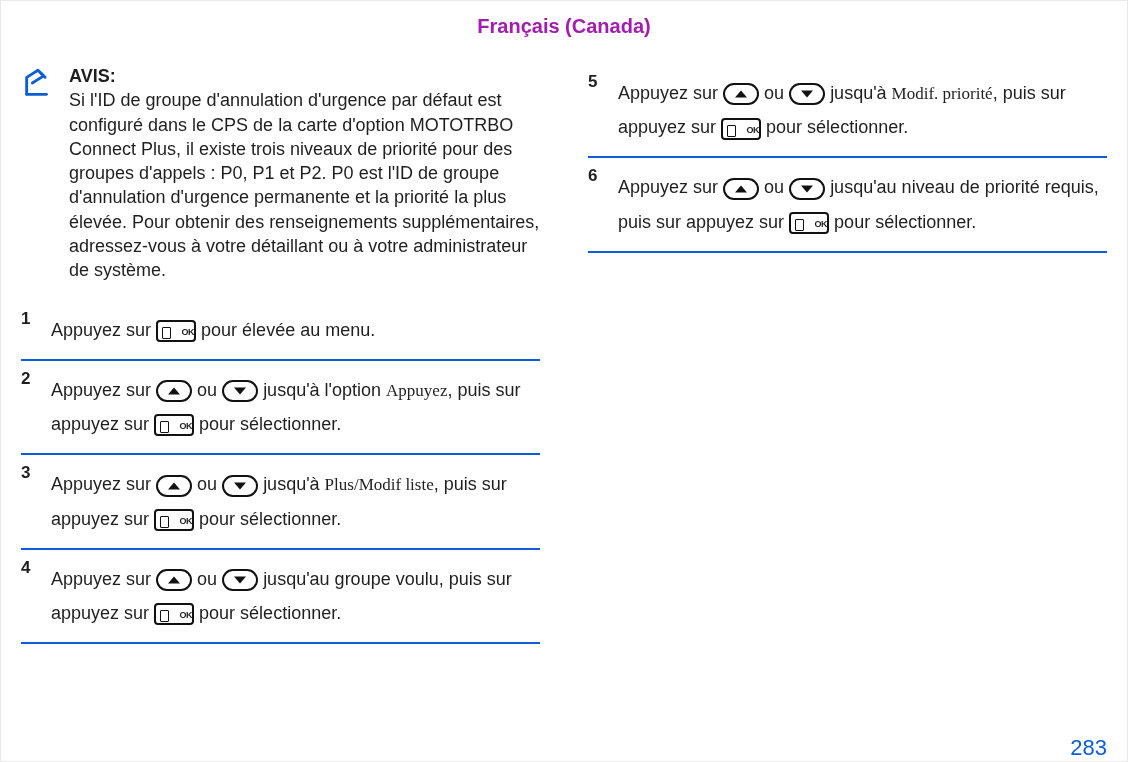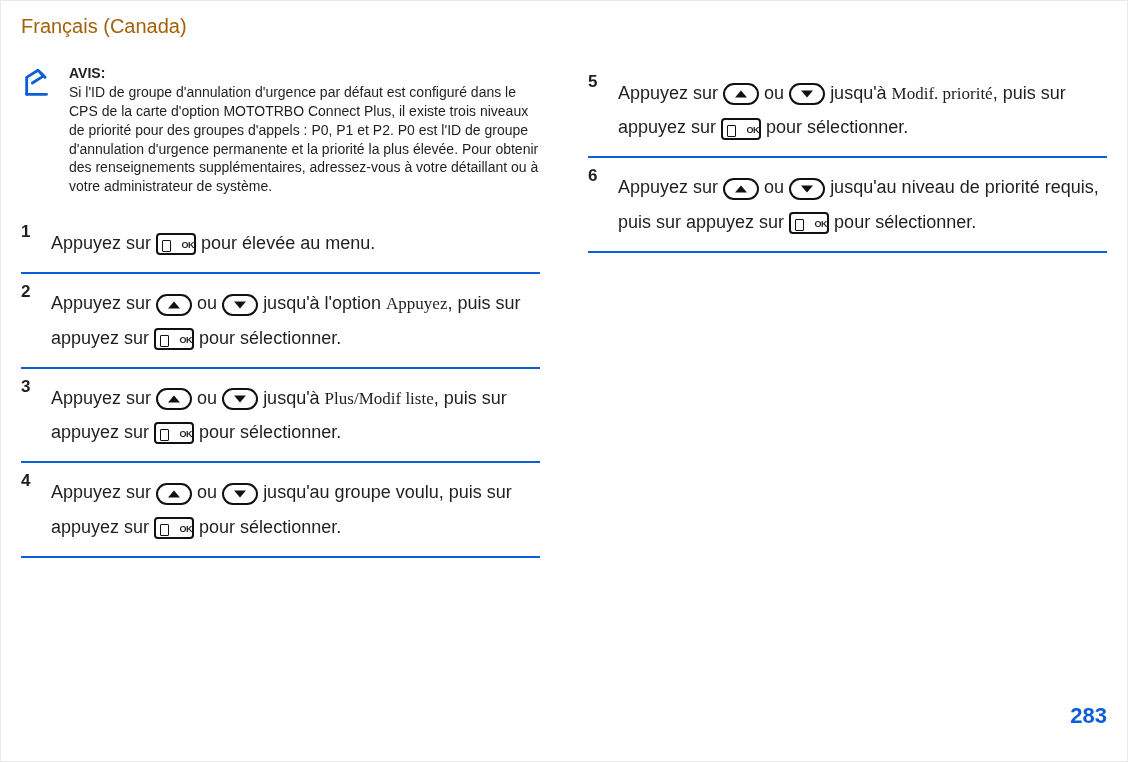--- a/index.html
+++ b/index.html
@@ -5,44 +5,44 @@
   * { box-sizing: border-box; margin: 0; padding: 0; }
   html, body { width: 1128px; height: 762px; font-family: Arial, Helvetica, sans-serif; background: #e9e9e9; color: #1f1f1f; }
   .page {
     position: relative;
     width: 1128px; height: 762px;
     background: #fff;
     border: 1px solid #e9e9e9;
     padding: 10px 20px 20px 20px;
   }
   .header {
-    text-align: left;
-    color: #a16207;
-    font-weight: normal;
+    text-align: center;
+    color: #a21caf;
+    font-weight: bold;
     font-size: 20px;
     padding: 4px 0 14px 0;
     border-bottom: none;
   }
   .columns {
     display: flex;
     gap: 48px;
     margin-top: 12px;
   }
   .col { flex: 1 1 0; }
   .notice {
     display: flex;
     gap: 14px;
     margin-bottom: 18px;
   }
   .notice-icon {
     flex: 0 0 auto;
     color: #0b5ed7;
     margin-top: 2px;
   }
-  .notice-body { font-size: 14px; line-height: 1.35; }
+  .notice-body { font-size: 18px; line-height: 1.35; }
   .notice-title { font-weight: bold; }
   ol.steps { list-style: none; counter-reset: step; }
   ol.steps > li {
     counter-increment: step;
     position: relative;
     padding: 12px 0 12px 30px;
     border-bottom: 2px solid #0b5ed7;
     font-size: 18px;
     line-height: 1.9;
   }
@@ -106,23 +106,23 @@
     border-right: 6px solid transparent;
     border-top: 7px solid #111;
   }
   .extra-text {
     font-size: 18px;
     line-height: 1.45;
     margin-top: 10px;
   }
   .pagenum {
     position: absolute;
-    right: 20px; bottom: 32px;
+    right: 20px; bottom: 0;
     color: #0b5ed7;
-    font-weight: bold;
+    font-weight: normal;
     font-size: 22px;
   }
 </style>
 </head>
 <body>
 
 <div class="page">
 
   <div class="header">Français (Canada)</div>
 

